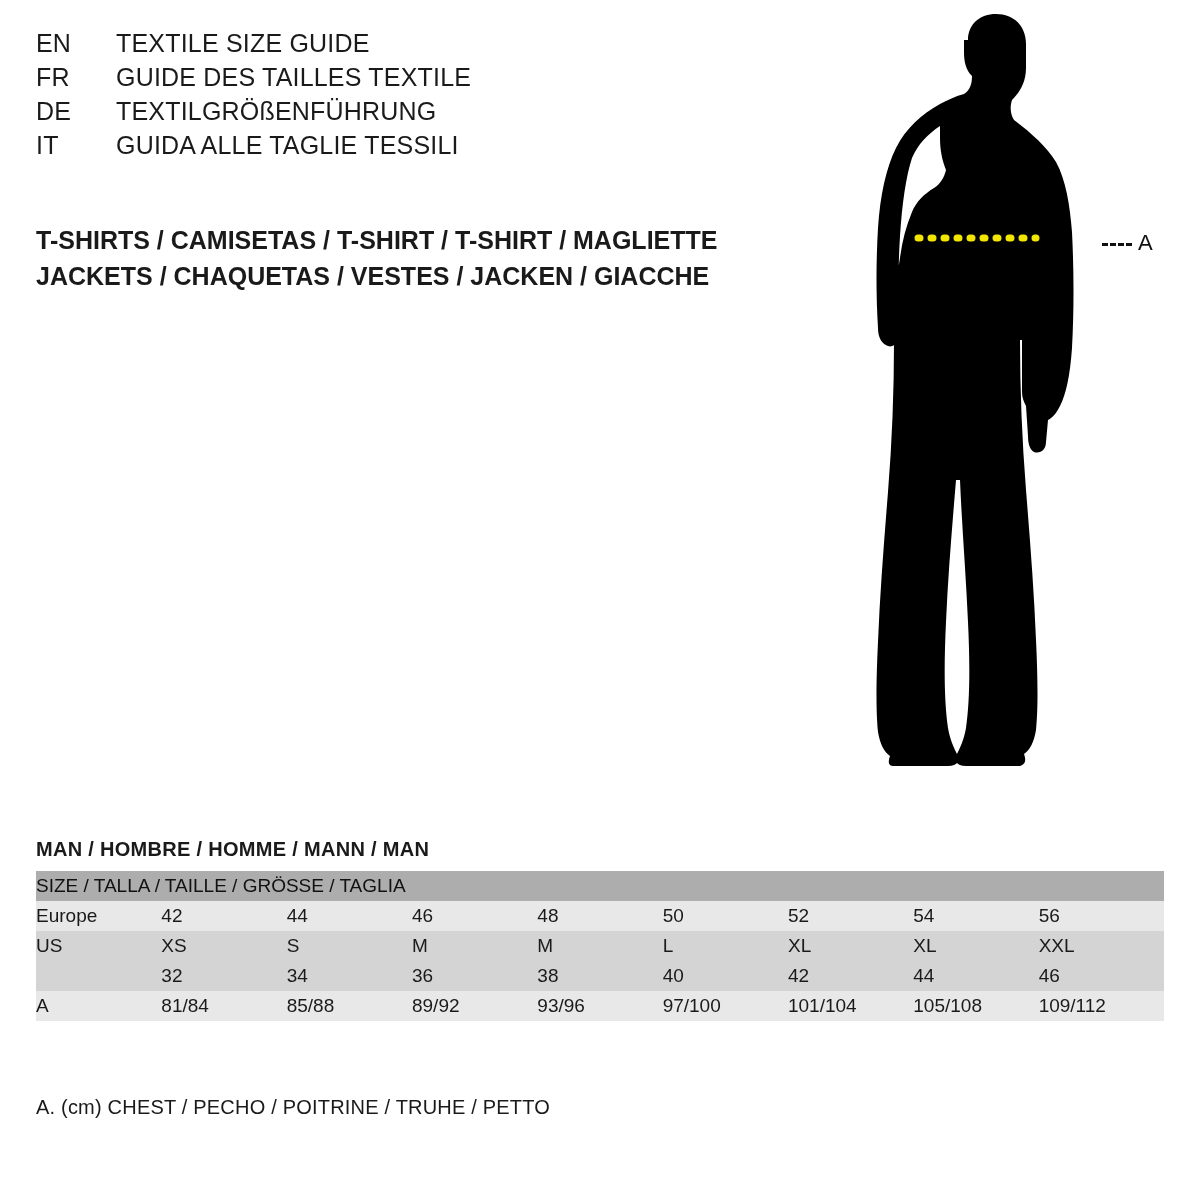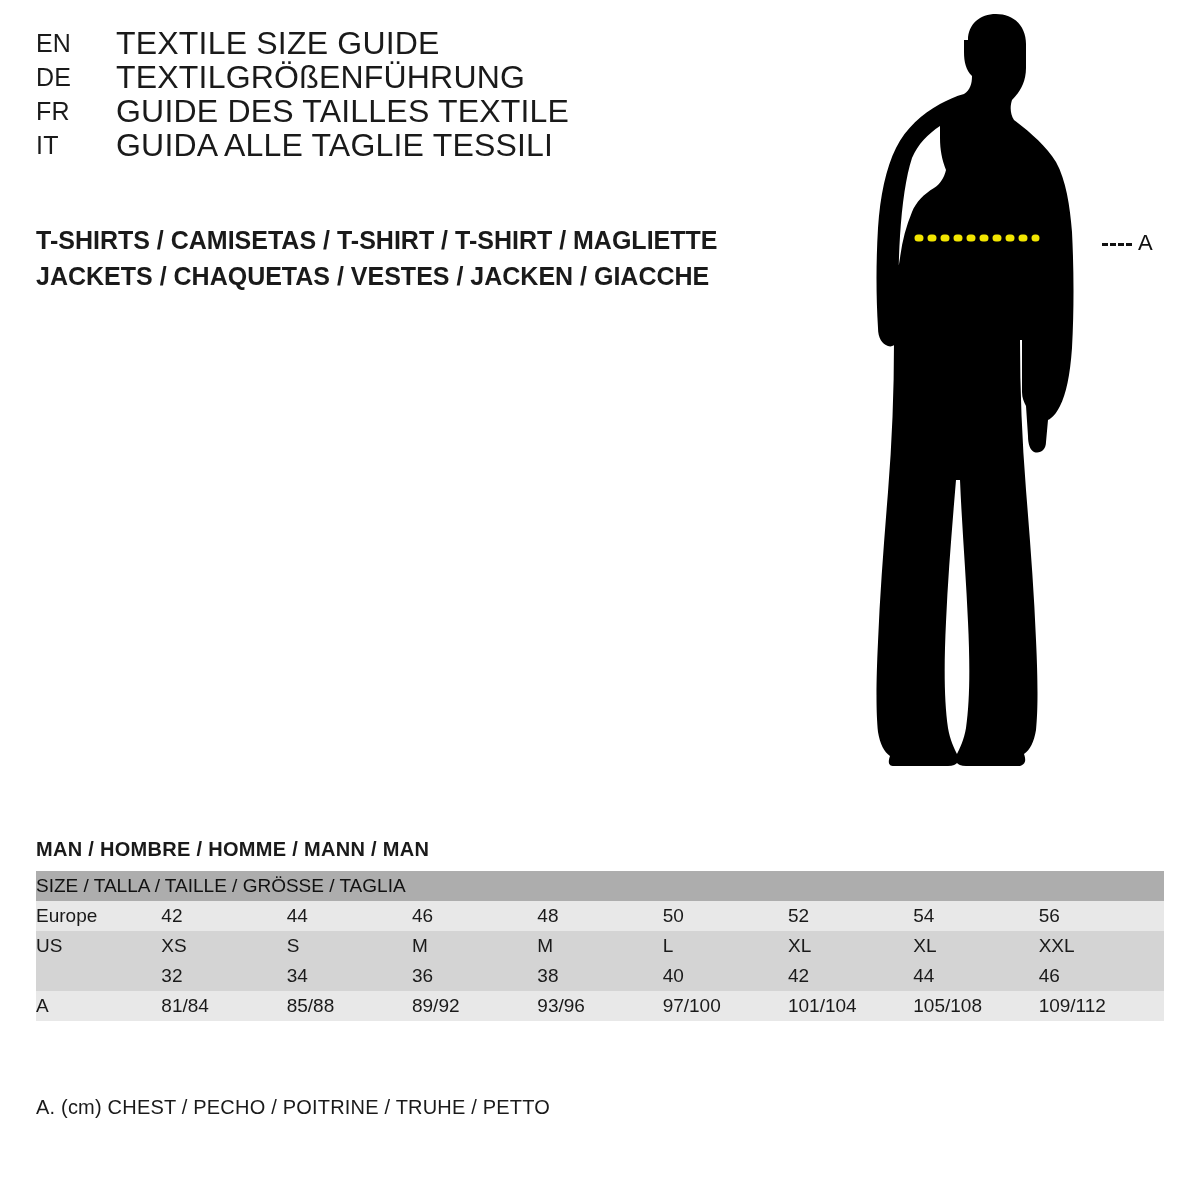--- a/index.html
+++ b/index.html
@@ -36,21 +36,21 @@
     line-height: 34px;
     font-size: 25px;
     letter-spacing: 0.2px;
   }
   .lang-code {
     width: 80px;
     flex: 0 0 80px;
     font-size: 25px;
   }
   .lang-text {
-    font-size: 32px;
+    font-size: 25px;
     white-space: nowrap;
   }
 
   .category-block {
     position: absolute;
     left: 36px;
     top: 222px;
     width: 760px;
   }
   .category-line {
@@ -146,26 +146,26 @@
 <body>
 
 <div id="page">
 
   <div class="lang-block">
     <div class="lang-row">
       <span class="lang-code">EN</span>
       <span class="lang-text">TEXTILE SIZE GUIDE</span>
     </div>
     <div class="lang-row">
+      <span class="lang-code">FR</span>
+      <span class="lang-text">GUIDE DES TAILLES TEXTILE</span>
+    </div>
+    <div class="lang-row">
       <span class="lang-code">DE</span>
       <span class="lang-text">TEXTILGRÖßENFÜHRUNG</span>
-    </div>
-    <div class="lang-row">
-      <span class="lang-code">FR</span>
-      <span class="lang-text">GUIDE DES TAILLES TEXTILE</span>
     </div>
     <div class="lang-row">
       <span class="lang-code">IT</span>
       <span class="lang-text">GUIDA ALLE TAGLIE TESSILI</span>
     </div>
   </div>
 
   <div class="category-block">
     <div class="category-line">T-SHIRTS / CAMISETAS / T-SHIRT / T-SHIRT / MAGLIETTE</div>
     <div class="category-line">JACKETS / CHAQUETAS / VESTES / JACKEN / GIACCHE</div>

